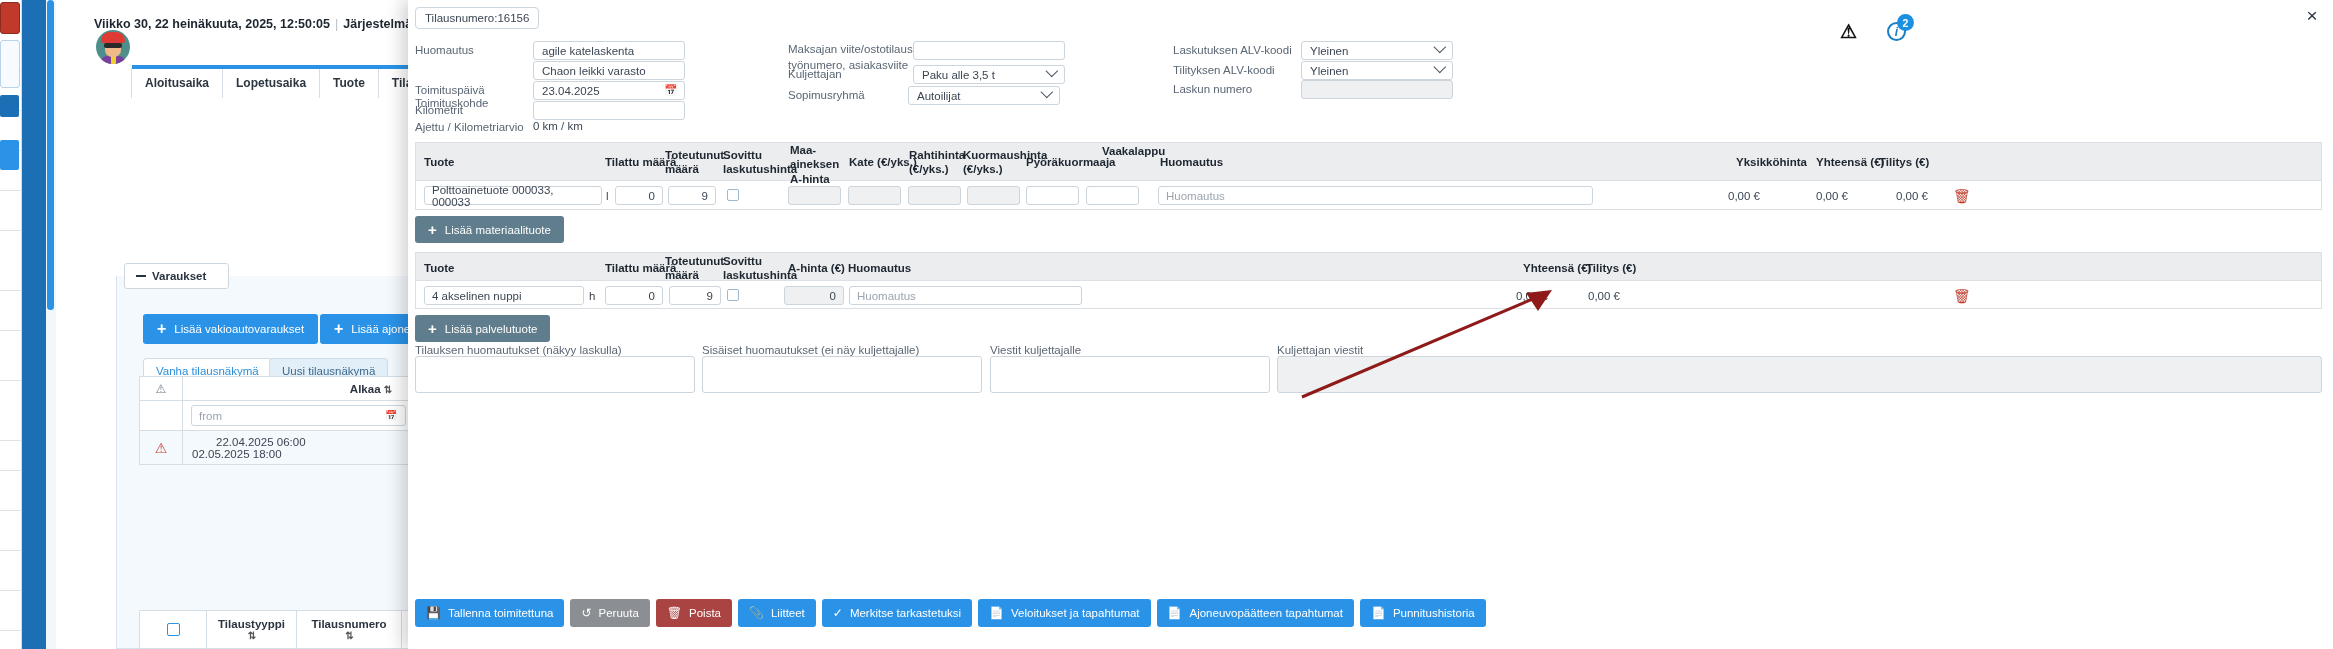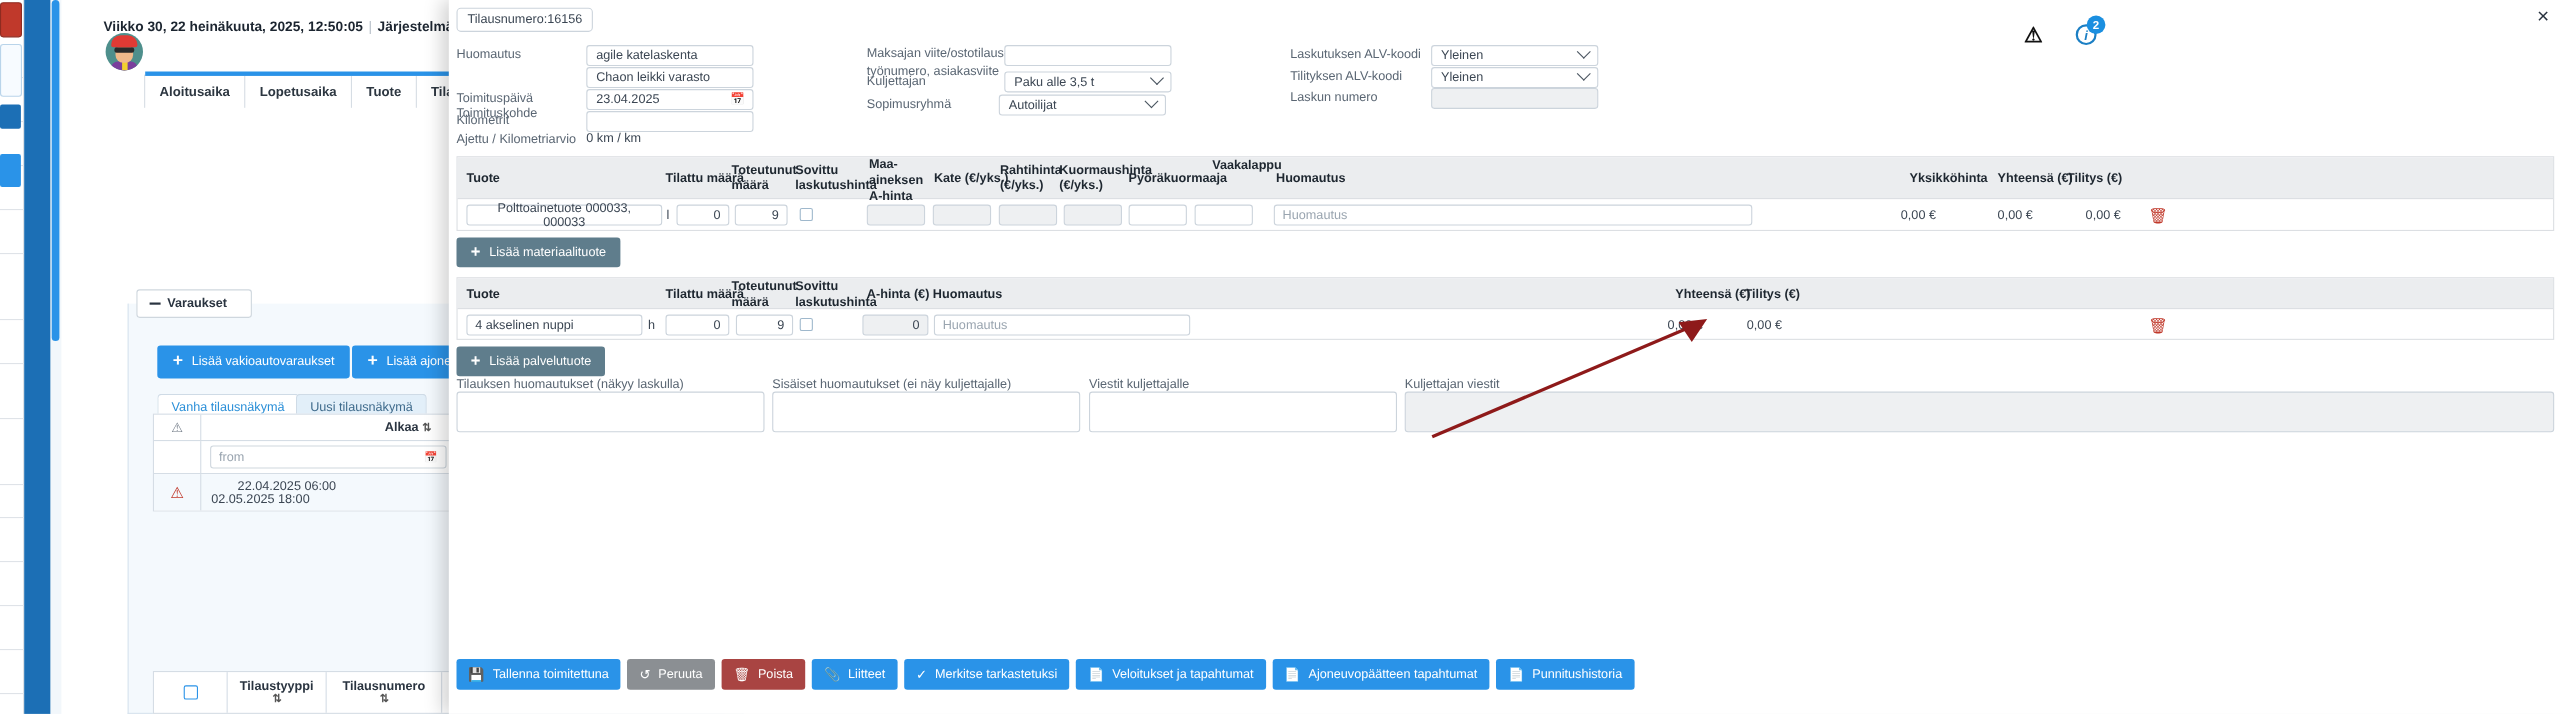--- a/index.html
+++ b/index.html
@@ -117,21 +117,21 @@
   .info-icon { position:absolute; left:1887px; top:22px; width:19px; height:19px; border:2px solid #1b7fc4;
                border-radius:50%; color:#1b7fc4; font-size:12px; font-weight:bold; font-style:italic;
                display:flex; align-items:center; justify-content:center; }
   .info-badge { position:absolute; left:1897px; top:14px; width:17px; height:17px; border-radius:50%; background:#1b8fe0;
                 color:#fff; font-size:10.5px; font-weight:bold; display:flex; align-items:center; justify-content:center; }
 
   
   .tbl { position:absolute; background:#fff; border:1px solid #dcdfe3; }
   .tbl .thead { background:#ebedef; border-bottom:1px solid #dcdfe3; position:relative; }
   .tbl .th { position:absolute; font-size:11.5px; font-weight:bold; color:#1e2730; line-height:1.25; }
-  .tbl .trow { position:relative;text-align:center; }
+  .tbl .trow { position:relative; }
   .cell-inp { position:absolute; height:19px; border:1px solid #ccd4dc; border-radius:3px; background:#fff;
               font-size:11.5px; color:#3b4653; display:flex; align-items:center; padding:0 7px; }
   .cell-inp.num { justify-content:flex-end; }
   .cell-inp.ro { background:#eef0f2; }
   .cell-inp.ph { color:#9aa5b0; }
   .cell-txt { position:absolute; font-size:11.5px; color:#3b4653; }
   .cell-cbx { position:absolute; width:12px; height:12px; border:1px solid #9fb8cc; border-radius:2px; background:#fff; }
   .unit { position:absolute; font-size:11.5px; color:#3b4653; }
   .trash { position:absolute; color:#c0392b; font-size:14px; }
 

